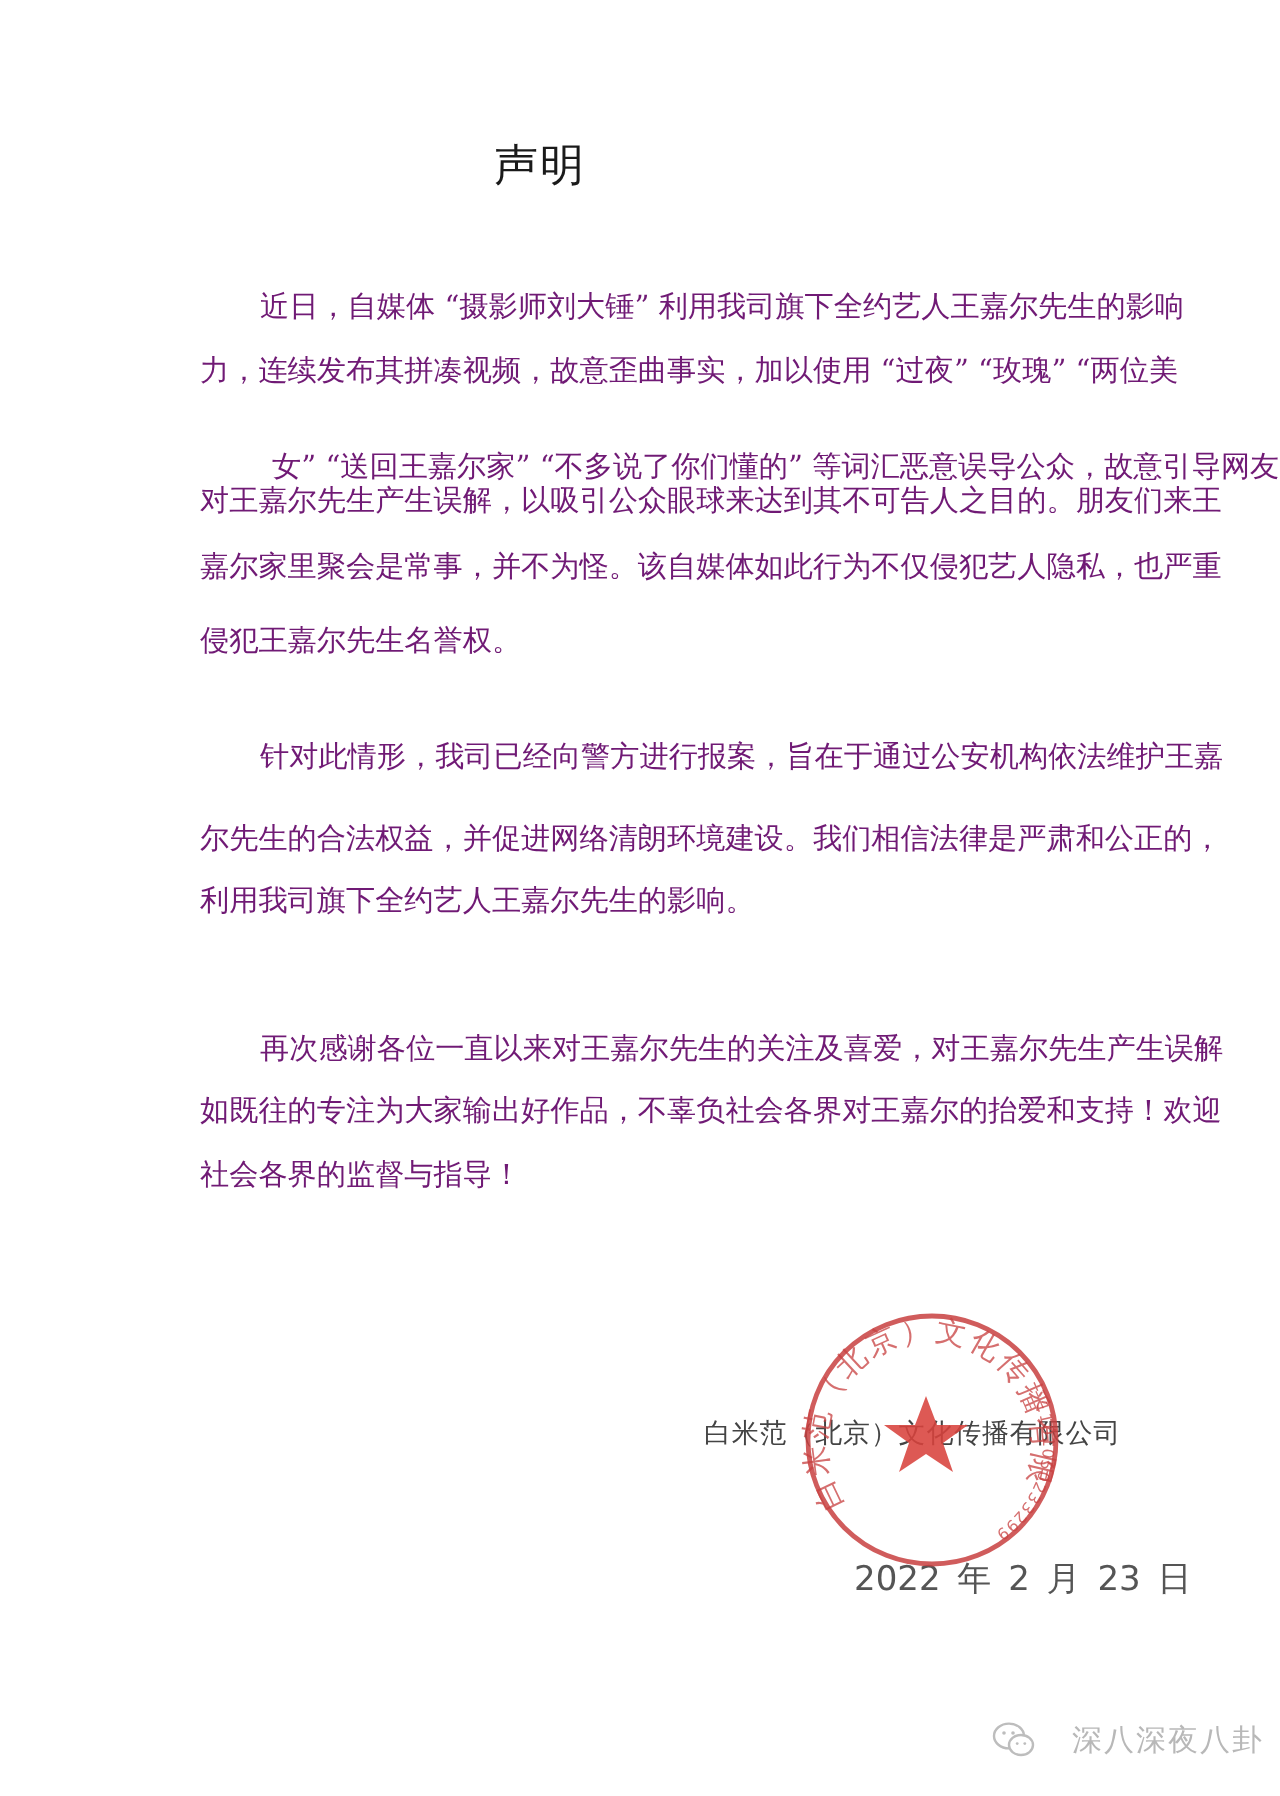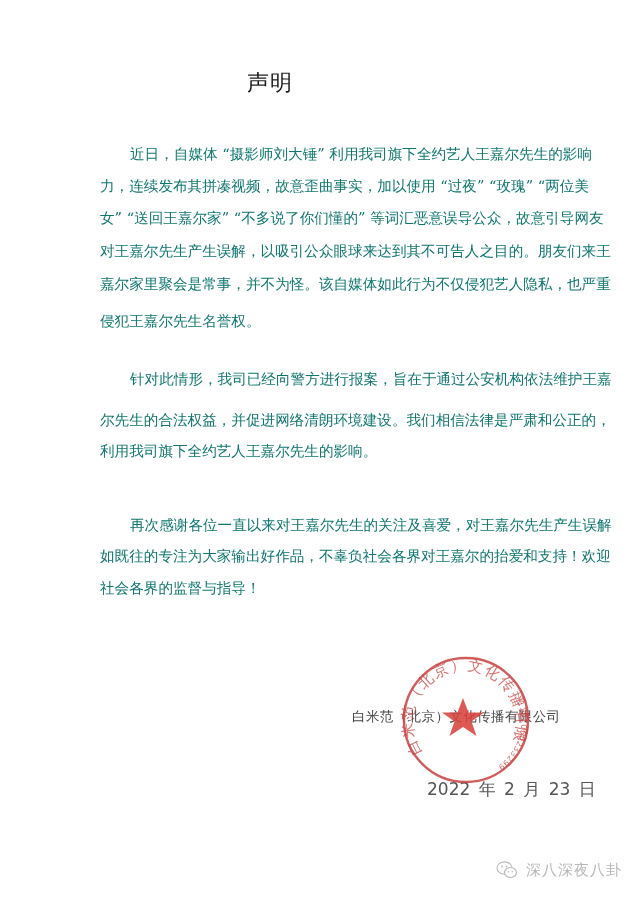--- a/index.html
+++ b/index.html
@@ -33,21 +33,21 @@
     }
     .line {
       position: absolute;
       left: 0;
       height: 20px;
       font-size: 14.6px;
       white-space: nowrap;
       line-height: 20px;
       text-align: justify;
       text-align-last: justify;
-      color: #0f766e;
+      color: #701a75;
     }
     .line.full { width: 452px; }
     .line.indent { left: 30px; width: 422px; }
     .line.last { text-align-last: left; }
 
     .signature {
       position: absolute;
       top: 708px;
       left: 352px;
       font-family: "DejaVu Sans", "Liberation Sans", sans-serif;
@@ -72,39 +72,39 @@
       top: 654px;
       width: 132px;
       height: 132px;
     }
     .watermark {
       position: absolute;
       top: 860px;
       left: 496px;
       display: flex;
       align-items: center;
-      gap: 8px;
+      gap: 18px;
       color: #b8b8b8;
       font-family: Liberation Mono, monospace;
       font-size: 15px;
       letter-spacing: 1px;
     }
     .watermark svg { display: block; }
   </style>
 </head>
 <body>
 
 <div>
 
   <div class="title">声明</div>
 
   <div class="para" style="top:0;">
     <div class="line indent" style="top:144px;">近日，自媒体 “摄影师刘大锤” 利用我司旗下全约艺人王嘉尔先生的影响</div>
     <div class="line full" style="top:176px;">力，连续发布其拼凑视频，故意歪曲事实，加以使用 “过夜” “玫瑰” “两位美</div>
-    <div class="line full" style="top:208px;">女” “送回王嘉尔家” “不多说了你们懂的” 等词汇恶意误导公众，故意引导网友</div>
+    <div class="line full" style="top:224px;margin-left:36px;">女” “送回王嘉尔家” “不多说了你们懂的” 等词汇恶意误导公众，故意引导网友</div>
     <div class="line full" style="top:241px;">对王嘉尔先生产生误解，以吸引公众眼球来达到其不可告人之目的。朋友们来王</div>
     <div class="line full" style="top:274px;">嘉尔家里聚会是常事，并不为怪。该自媒体如此行为不仅侵犯艺人隐私，也严重</div>
     <div class="line last" style="top:311px;">侵犯王嘉尔先生名誉权。</div>
   </div>
 
   <div class="para" style="top:0;">
     <div class="line indent" style="top:369px;">针对此情形，我司已经向警方进行报案，旨在于通过公安机构依法维护王嘉</div>
     <div class="line full" style="top:410px;">尔先生的合法权益，并促进网络清朗环境建设。我们相信法律是严肃和公正的，</div>
     <div class="line last" style="top:441px;">利用我司旗下全约艺人王嘉尔先生的影响。</div>
   </div>

